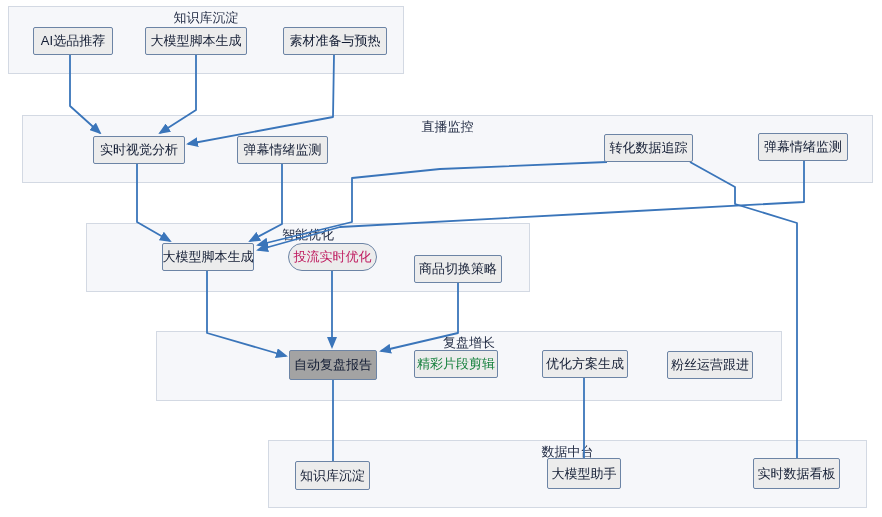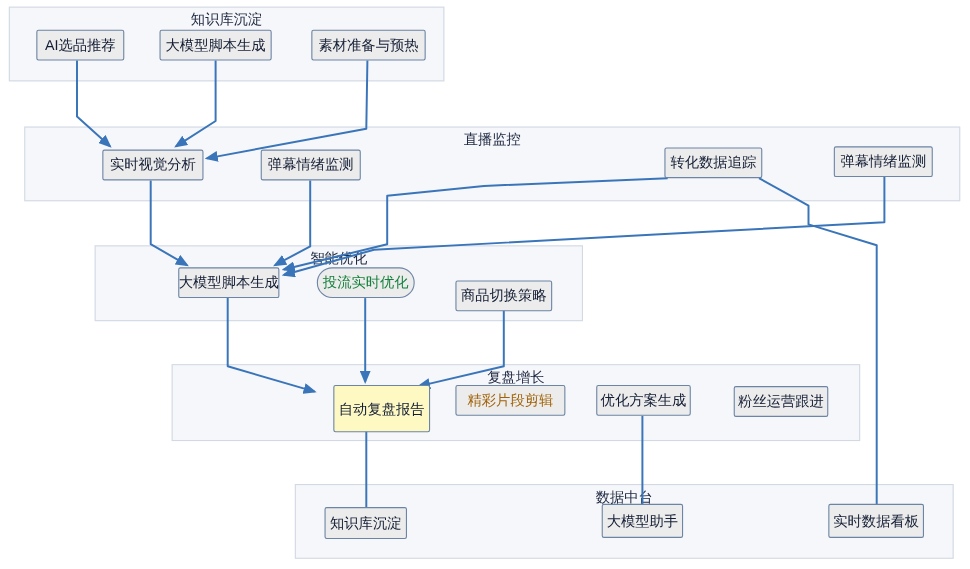--- a/index.html
+++ b/index.html
@@ -91,22 +91,22 @@
       <polyline points="584,378 584,459" fill="none" stroke="#3a75ba" stroke-width="1.8" stroke-linejoin="round"></polyline>
     </svg>
     <div class="node" style="left: 33px; top: 27px; width: 80px; height: 28px; background: rgb(236, 236, 236); border-color: rgb(108, 132, 165); color: rgb(18, 28, 51);">AI选品推荐</div>
     <div class="node" style="left: 145px; top: 27px; width: 102px; height: 28px; background: rgb(236, 236, 236); border-color: rgb(108, 132, 165); color: rgb(18, 28, 51);">大模型脚本生成</div>
     <div class="node" style="left: 283px; top: 27px; width: 104px; height: 28px; background: rgb(236, 236, 236); border-color: rgb(108, 132, 165); color: rgb(18, 28, 51);">素材准备与预热</div>
     <div class="node" style="left: 93px; top: 136px; width: 92px; height: 28px; background: rgb(236, 236, 236); border-color: rgb(108, 132, 165); color: rgb(18, 28, 51);">实时视觉分析</div>
     <div class="node" style="left: 237px; top: 136px; width: 91px; height: 28px; background: rgb(236, 236, 236); border-color: rgb(108, 132, 165); color: rgb(18, 28, 51);">弹幕情绪监测</div>
     <div class="node" style="left: 604px; top: 134px; width: 89px; height: 28px; background: rgb(236, 236, 236); border-color: rgb(108, 132, 165); color: rgb(18, 28, 51);">转化数据追踪</div>
     <div class="node" style="left: 758px; top: 133px; width: 90px; height: 28px; background: rgb(236, 236, 236); border-color: rgb(108, 132, 165); color: rgb(18, 28, 51);">弹幕情绪监测</div>
     <div class="node" style="left: 162px; top: 243px; width: 92px; height: 28px; background: rgb(236, 236, 236); border-color: rgb(108, 132, 165); color: rgb(18, 28, 51);">大模型脚本生成</div>
-    <div class="node" style="left: 288px; top: 243px; width: 89px; height: 28px; background: rgb(236, 236, 236); border-color: rgb(108, 132, 165); color: #15803d; border-radius: 14px;">投流实时优化</div>
+    <div class="node" style="left: 288px; top: 243px; width: 89px; height: 28px; background: rgb(236, 236, 236); border-color: rgb(108, 132, 165); color: #be185d; border-radius: 14px;">投流实时优化</div>
     <div class="node" style="left: 414px; top: 243px; width: 88px; height: 28px; background: rgb(236, 236, 236); border-color: rgb(108, 132, 165); color: rgb(18, 28, 51); margin-top: 12px;">商品切换策略</div>
-    <div class="node" style="left: 289px; top: 350px; width: 88px; height: 43px; background: #fef9c3; border-color: rgb(108, 132, 165); color: rgb(18, 28, 51); margin-left: 14px;">自动复盘报告</div>
-    <div class="node" style="left: 414px; top: 350px; width: 100px; height: 28px; background: rgb(236, 236, 236); border-color: rgb(108, 132, 165); color: #a16207;">精彩片段剪辑</div>
+    <div class="node" style="left: 289px; top: 350px; width: 88px; height: 30px; background: #a3a3a3; border-color: rgb(108, 132, 165); color: rgb(18, 28, 51);">自动复盘报告</div>
+    <div class="node" style="left: 414px; top: 350px; width: 84px; height: 28px; background: rgb(236, 236, 236); border-color: rgb(108, 132, 165); color: #15803d;">精彩片段剪辑</div>
     <div class="node" style="left: 542px; top: 350px; width: 86px; height: 28px; background: rgb(236, 236, 236); border-color: rgb(108, 132, 165); color: rgb(18, 28, 51);">优化方案生成</div>
     <div class="node" style="left: 667px; top: 351px; width: 86px; height: 28px; background: rgb(236, 236, 236); border-color: rgb(108, 132, 165); color: rgb(18, 28, 51);">粉丝运营跟进</div>
     <div class="node" style="left: 295px; top: 461px; width: 75px; height: 29px; background: rgb(236, 236, 236); border-color: rgb(108, 132, 165); color: rgb(18, 28, 51);">知识库沉淀</div>
     <div class="node" style="left: 547px; top: 458px; width: 74px; height: 31px; background: rgb(236, 236, 236); border-color: rgb(108, 132, 165); color: rgb(18, 28, 51);">大模型助手</div>
     <div class="node" style="left: 753px; top: 458px; width: 87px; height: 31px; background: rgb(236, 236, 236); border-color: rgb(108, 132, 165); color: rgb(18, 28, 51);">实时数据看板</div>
   </div>
 
 </body></html>

